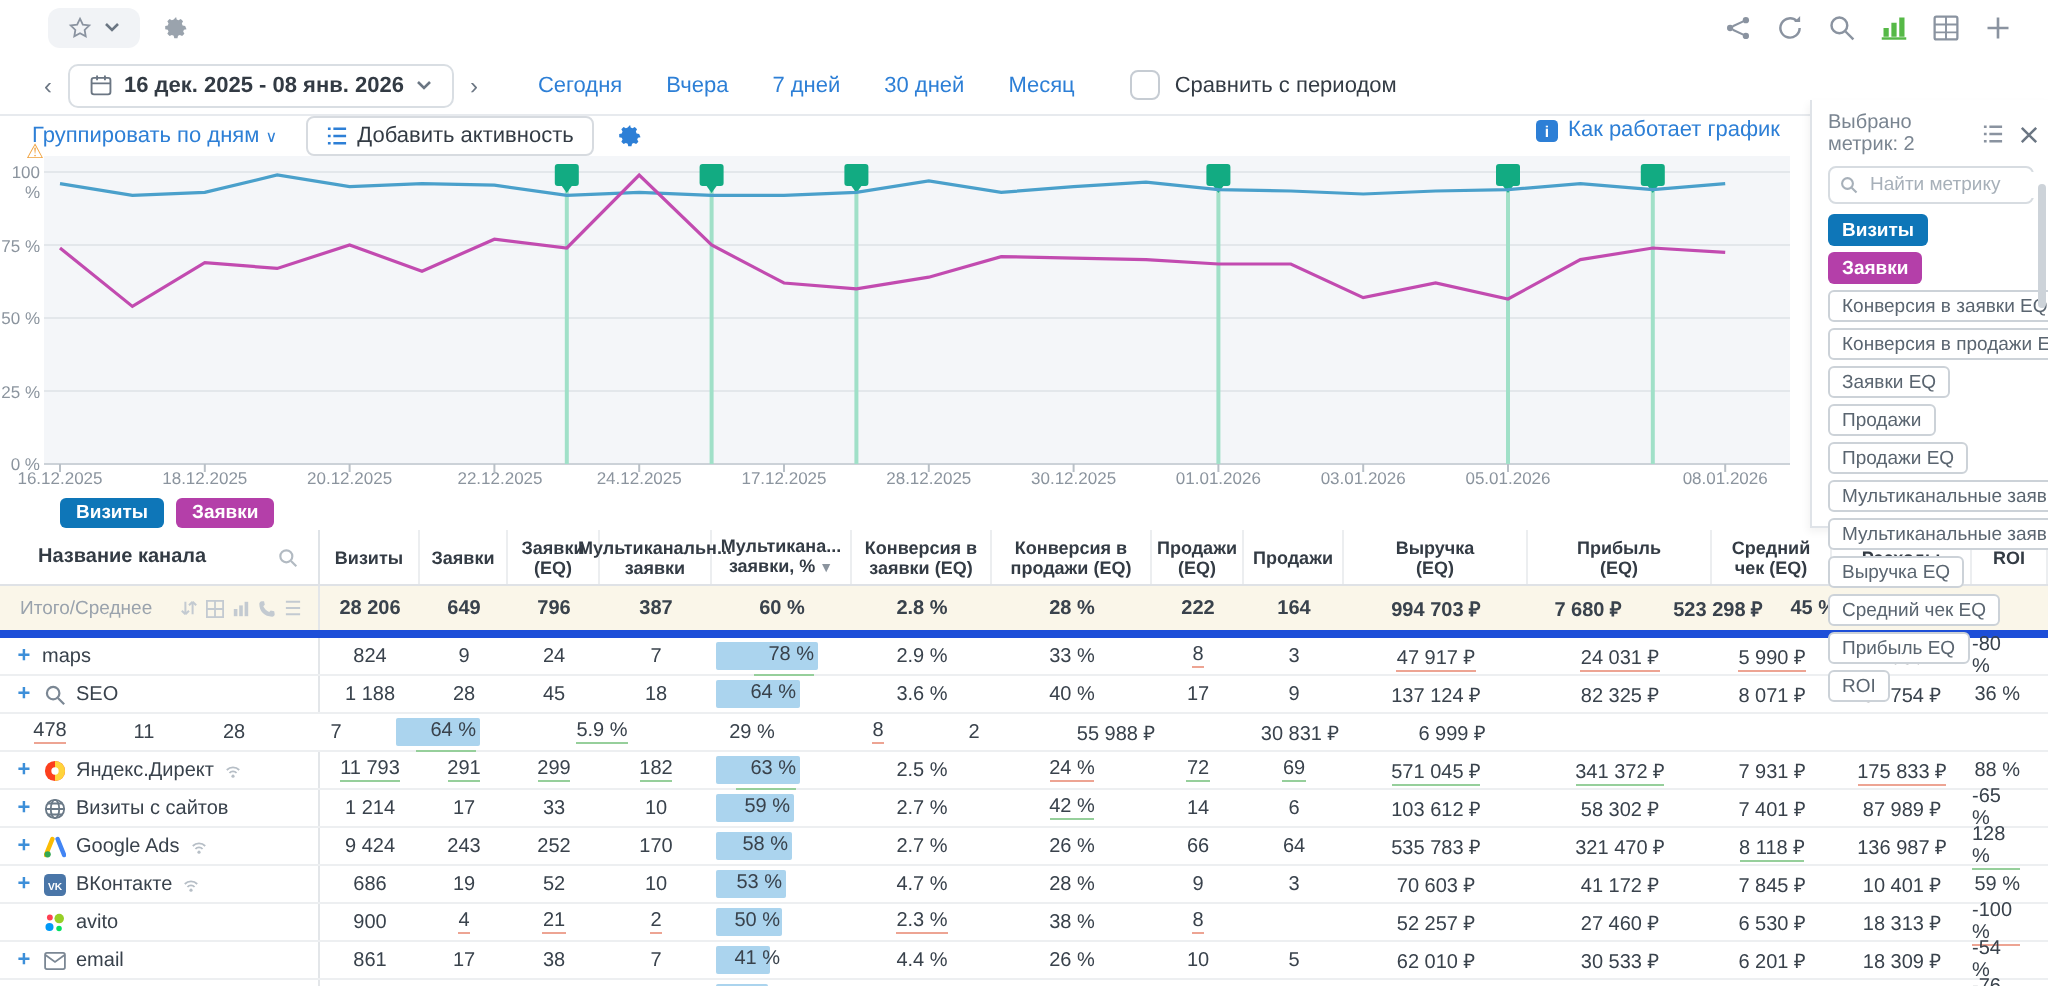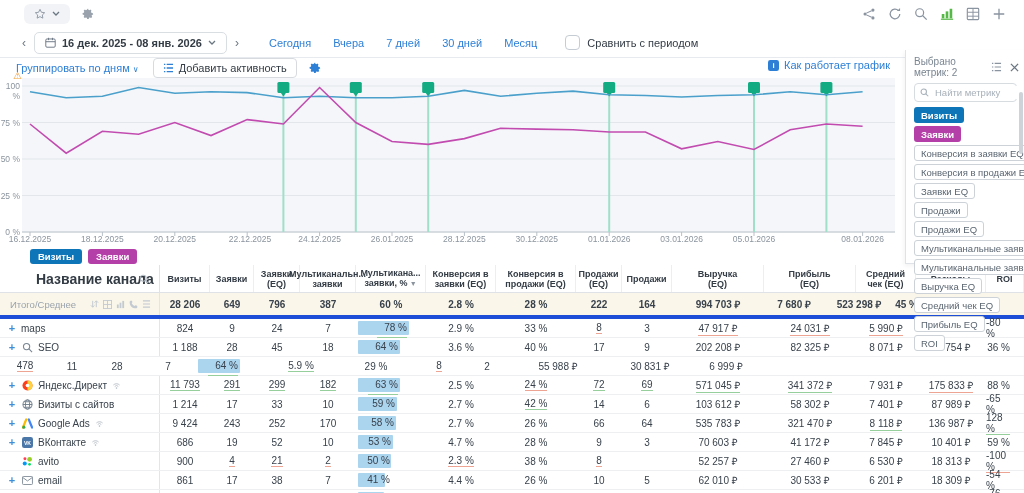--- a/index.html
+++ b/index.html
@@ -40,21 +40,21 @@
   .panel-search input::placeholder{color:#a7b0b9;}
   .tags{padding:1px 8px;}
   .tag{display:table;font-size:9.5px;color:#5a6570;border:1px solid #ccd2d8;background:#fff;border-radius:3px;padding:1.5px 6px;margin-bottom:3px;cursor:pointer;white-space:nowrap;}
   .tag.sel{color:#fff;font-weight:700;border:none;padding:2.5px 7px;}
   .panel-scroll{position:absolute;right:2px;top:42px;width:4px;height:62px;border-radius:2px;background:#cdd3d9;}
   
   .table{position:absolute;left:0;top:265px;width:1024px;}
   .trow{display:flex;width:1024px;}
   .th-row{height:27px;border-bottom:1px solid #dfe2e6;}
   .th{box-sizing:border-box;display:flex;align-items:center;justify-content:center;text-align:center;font-size:9px;font-weight:700;color:#333b44;line-height:10px;border-right:1px solid #eceef0;white-space:pre-line;}
-  .th.name{justify-content:flex-start;padding-left:36px;font-size:14px;border-right:1px solid #dfe3e7;position:relative;}
+  .th.name{justify-content:flex-start;padding-left:19px;font-size:10px;border-right:1px solid #dfe3e7;position:relative;}
   .th .caret{font-size:7px;color:#8b949e;margin-left:2px;}
   .totals{height:22px;background:#faf6e9;border-bottom:4px solid #1d4ed8;font-weight:700;}
   .totals .name-cell{color:#9aa3ad;font-weight:400;font-size:9.5px;}
   .drow{height:18px;border-bottom:1px solid #edeff1;background:#fff;}
   .cell{box-sizing:border-box;display:flex;align-items:center;justify-content:center;font-size:10px;color:#39424c;}
   .cell.roi{justify-content:flex-end;padding-right:14px;}
   .name-cell{box-sizing:border-box;justify-content:flex-start;padding-left:8px;border-right:1px solid #e3e6e9;position:relative;gap:5px;}
   .plus{color:#3d8fd9;font-size:11px;font-weight:700;width:8px;text-align:center;cursor:pointer;}
   .spacer8{width:8px;}
   .rowicon{width:12px;display:flex;justify-content:center;}
@@ -251,21 +251,21 @@
         <polyline points="8.0,13.8 44.2,19.7 80.4,18.2 116.6,9.5 152.8,15.3 189.0,13.8 225.2,14.6 261.4,19.7 297.6,18.2 333.8,19.7 370.0,19.7 406.2,18.2 442.4,12.4 478.6,18.2 514.8,15.3 551.0,13.1 587.2,16.8 623.4,17.5 659.6,19.0 695.8,17.5 732.0,16.8 768.2,13.8 804.4,16.8 840.6,13.8" fill="none" stroke="#4aa0cb" stroke-width="1.6"></polyline>
         <polyline points="8.0,46.0 44.2,75.2 80.4,53.3 116.6,56.2 152.8,44.5 189.0,57.6 225.2,41.6 261.4,46.0 297.6,9.5 333.8,44.5 370.0,63.5 406.2,66.4 442.4,60.6 478.6,50.3 514.8,51.1 551.0,51.8 587.2,54.0 623.4,54.0 659.6,70.8 695.8,63.5 732.0,71.5 768.2,51.8 804.4,46.0 840.6,48.2" fill="none" stroke="#c24bb0" stroke-width="1.6"></polyline>
       </svg>
   </div>
   <div class="xlabs" id="xlabs">
       <div class="xlab" style="left:-22px">16.12.2025</div>
       <div class="xlab" style="left:50.400000000000006px">18.12.2025</div>
       <div class="xlab" style="left:122.80000000000001px">20.12.2025</div>
       <div class="xlab" style="left:198px">22.12.2025</div>
       <div class="xlab" style="left:267.6px">24.12.2025</div>
-      <div class="xlab" style="left:340px">26.01.2025</div>
+      <div class="xlab" style="left:340px">17.12.2025</div>
       <div class="xlab" style="left:412.40000000000003px">28.12.2025</div>
       <div class="xlab" style="left:484.80000000000007px">30.12.2025</div>
       <div class="xlab" style="left:557.2px">01.01.2026</div>
       <div class="xlab" style="left:629.6px">03.01.2026</div>
       <div class="xlab" style="left:702px">05.01.2026</div>
       <div class="xlab" style="left:810.6px">08.01.2026</div>
     </div>
   <div class="legend" id="legend">
       <span class="chip" style="background:#0e76b8">Визиты</span>
       <span class="chip" style="background:#b43fa9">Заявки</span>
@@ -490,21 +490,21 @@
           <div class="cell" style="width:80px">
             <span class="">40 %</span>
           </div>
           <div class="cell" style="width:46px">
             <span class="">17</span>
           </div>
           <div class="cell" style="width:50px">
             <span class="">9</span>
           </div>
           <div class="cell" style="width:92px">
-            <span class="">202 208 ₽</span>
+            <span class="">137 124 ₽</span>
           </div>
           <div class="cell" style="width:92px">
             <span class="">82 325 ₽</span>
           </div>
           <div class="cell" style="width:60px">
             <span class="">8 071 ₽</span>
           </div>
           <div class="cell" style="width:70px">
             <span class="">31 754 ₽</span>
           </div>

